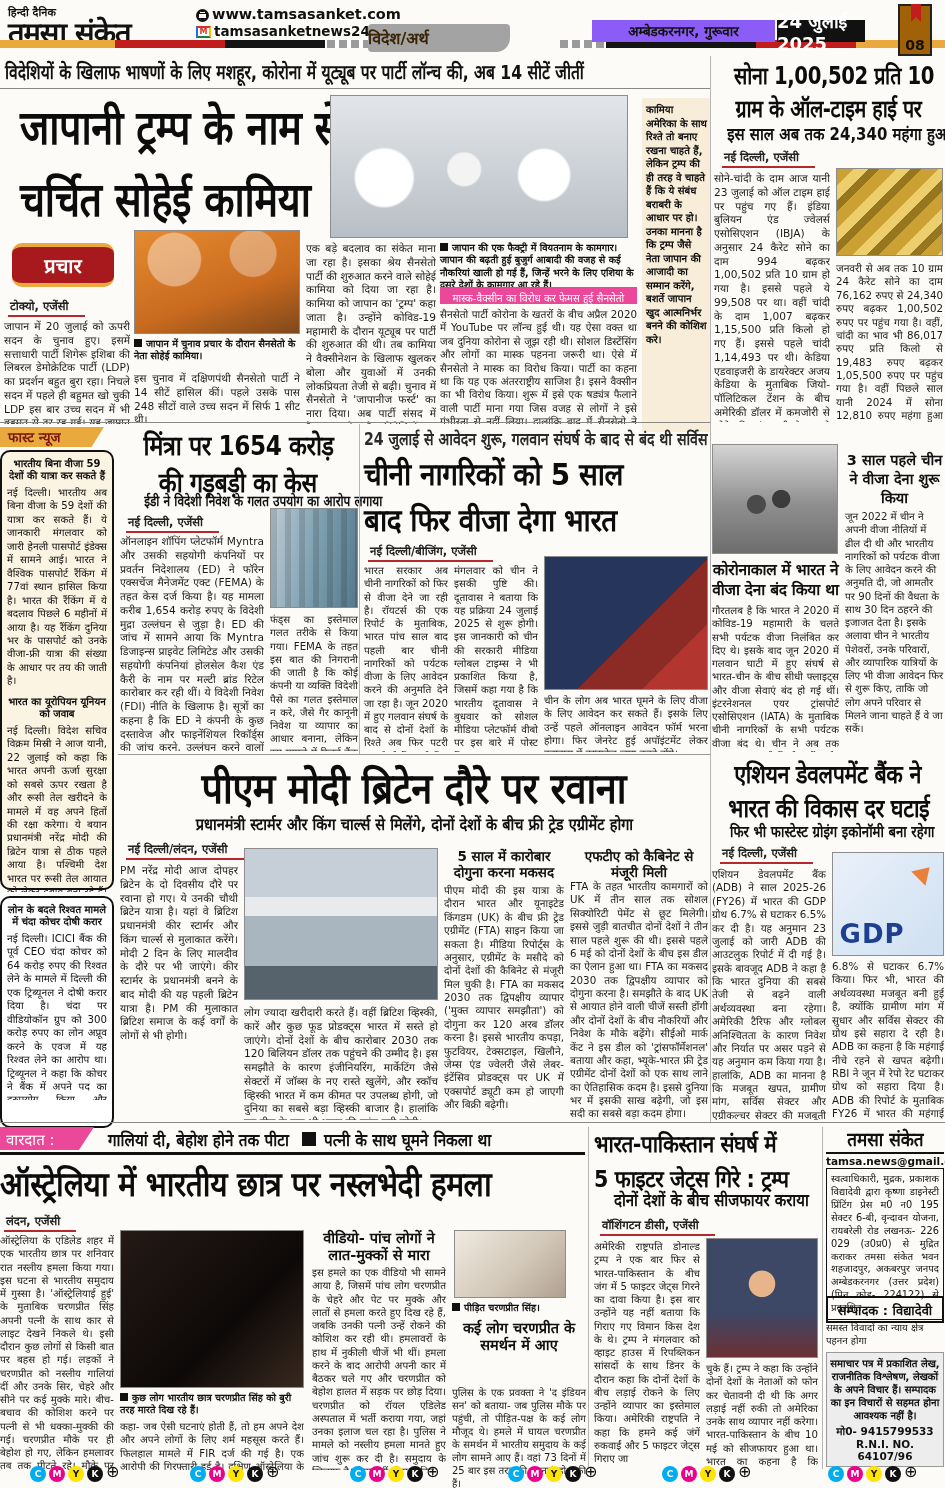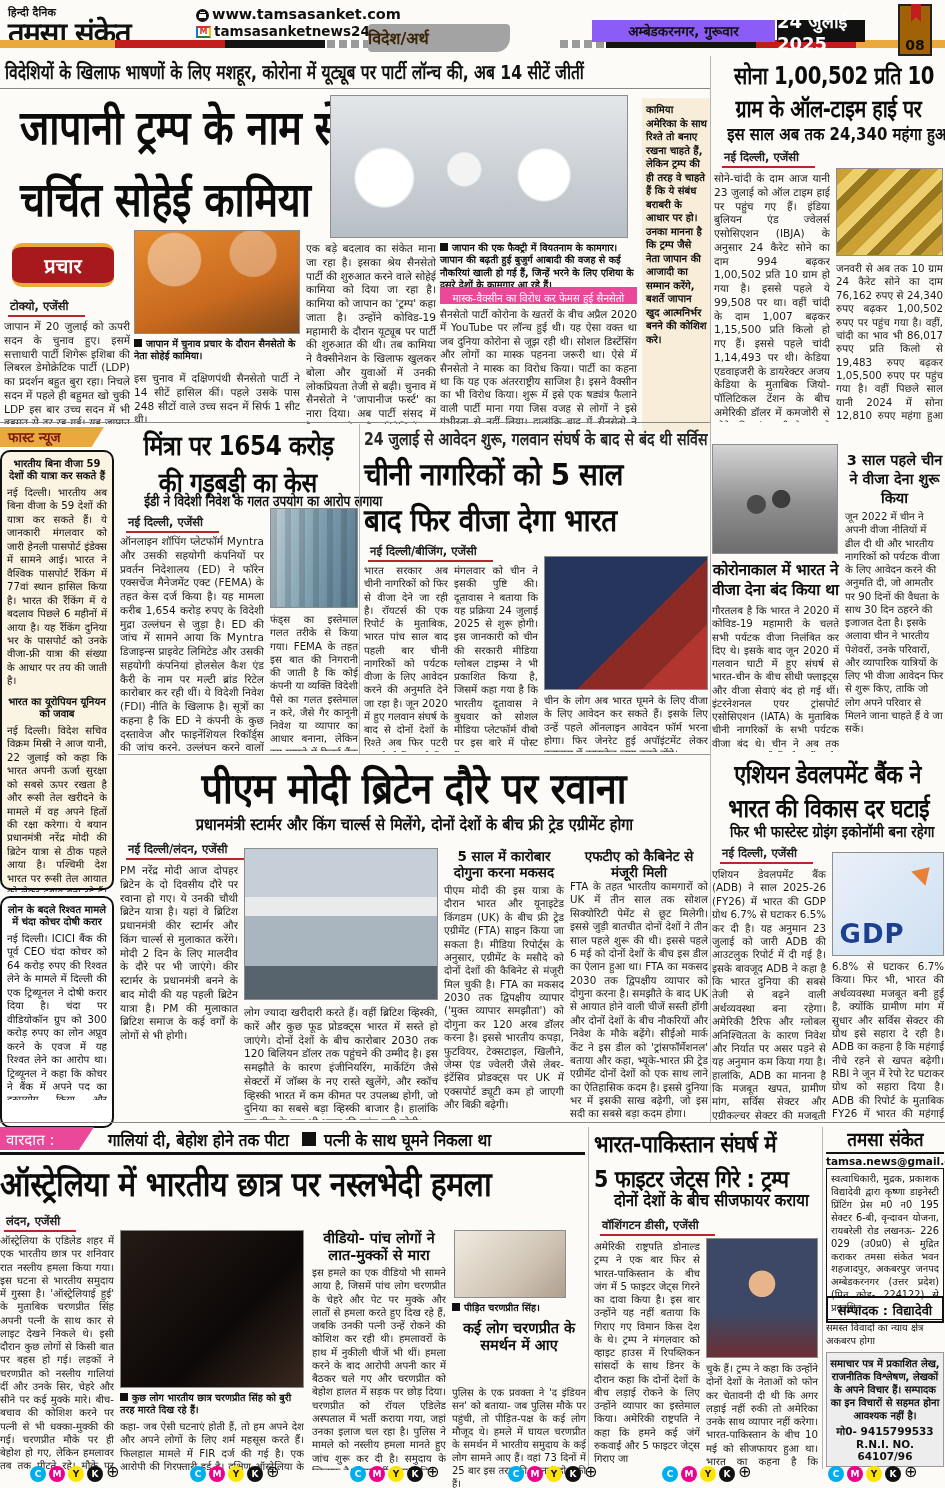--- a/index.html
+++ b/index.html
@@ -289,21 +289,21 @@
   </div>
   <div class="abs center" style="left:826px;top:1150px;width:118px;">
     <span class="b" style="font-size:10.5px;">tamsa.news@gmail.com</span>
   </div>
   <div class="abs" style="left:826px;top:1168px;width:118px;border:1.5px solid #111;padding:4px;">
     <div style="font-size:9.8px;line-height:1.32;text-align:justify;">स्वत्वाधिकारी, मुद्रक, प्रकाशक विद्यादेवी द्वारा कृष्णा डाइनेस्टी प्रिंटिंग प्रेस म0 न0 195 सेक्टर 6-बी, वृन्दावन योजना, रायबरेली रोड लखनऊ- 226 029 (उ0प्र0) से मुद्रित कराकर तमसा संकेत भवन शहजादपुर, अकबरपुर जनपद अम्बेडकरनगर (उत्तर प्रदेश) (पिन कोड- 224122) से प्रकाशित</div>
   </div>
   <div class="abs center" style="left:826px;top:1296px;width:118px;border:2px solid #111;padding:2px 0;">
     <span class="b" style="font-size:13px;">सम्पादक : विद्यादेवी</span>
   </div>
-  <div class="abs" style="left:826px;top:1322px;width:118px;font-size:9.8px;line-height:1.3;">समस्त विवादों का न्याय क्षेत्र अकबरप होगा</div>
+  <div class="abs" style="left:826px;top:1322px;width:118px;font-size:9.8px;line-height:1.3;">समस्त विवादों का न्याय क्षेत्र पहनन होगा</div>
   <div class="abs center" style="left:826px;top:1352px;width:118px;background:#ededed;border:1px solid #999;padding:4px 3px;">
     <div class="b" style="font-size:10px;line-height:1.3;">समाचार पत्र में प्रकाशित लेख, राजनीतिक विश्लेषण, लेखकों के अपने विचार हैं। सम्पादक का इन विचारों से सहमत होना आवश्यक नहीं है।</div>
     <div class="b" style="font-size:10.5px;margin-top:2px;">मो0- 9415799533</div>
     <div class="b" style="font-size:10.5px;">R.N.I. NO. 64107/96</div>
   </div>
 
   <div class="abs" style="left:0;top:1462px;width:945px;height:20px;">
     <span class="abs" style="left:30px;">
       <span class="circ c-c">C</span><span class="circ c-m">M</span><span class="circ c-y">Y</span><span class="circ c-k">K</span><span class="regmark">⊕</span>
     </span>

